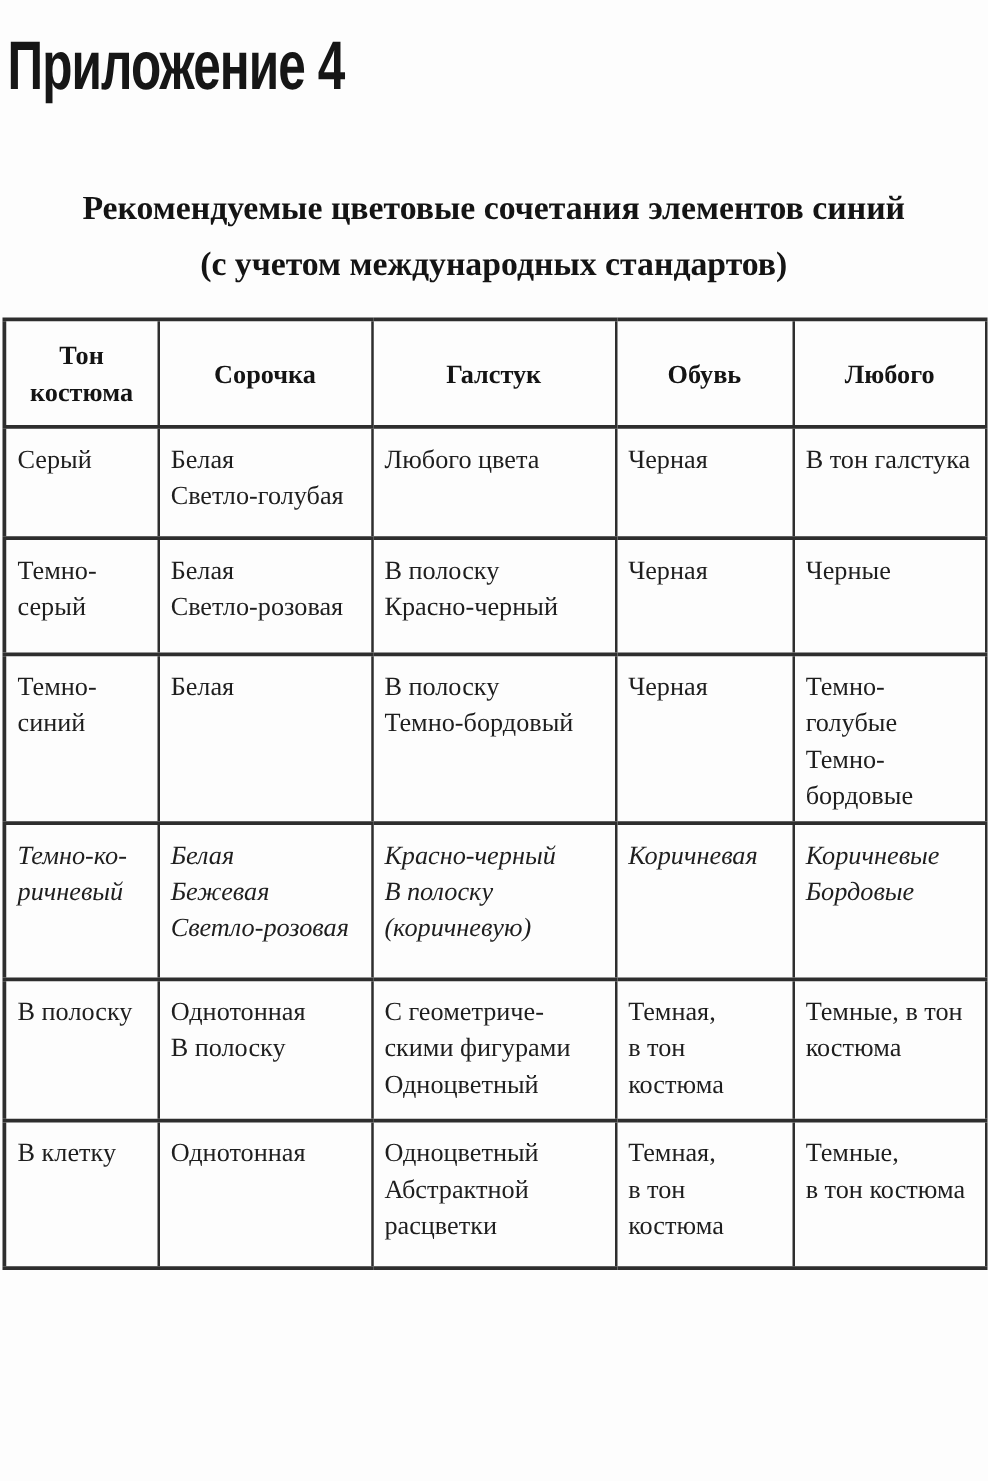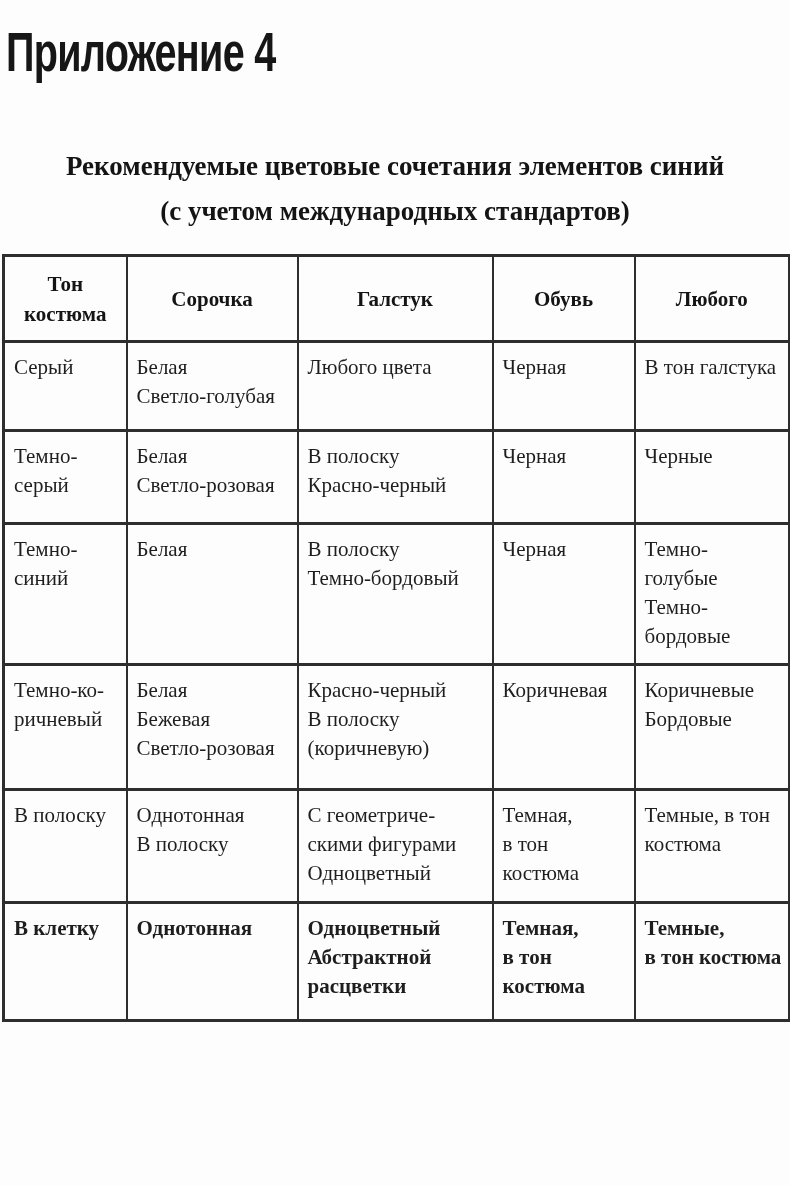--- a/index.html
+++ b/index.html
@@ -60,29 +60,29 @@
     vertical-align: middle;
     line-height: 30px;
     padding: 6px 4px;
     height: 86px;
     color: #141414;
   }
   .combo-table td {
     vertical-align: top;
     text-align: left;
     line-height: 29px;
-    padding: 10px 6px 12px 9px;
+    padding: 10px 6px 6px 9px;
   }
   tbody tr.r1 { height: 89px; }
   tbody tr.r2 { height: 93px; }
   tbody tr.r3 { height: 129px; }
-  tbody tr.r4 { height: 125px; }
+  tbody tr.r4 { height: 125px; font-style: italic; }
   tbody tr.r5 { height: 121px; }
   tbody tr.r6 { height: 113px; }
-  tbody tr.r7 { height: 118px; font-weight: bold; }
+  tbody tr.r7 { height: 118px; }
 </style>
 </head>
 <body>
 
 <div class="page">
 
   <div class="doc-title">Приложение 4</div>
 
   <div class="doc-subtitle">
     <div>Рекомендуемые цветовые сочетания элементов синий</div>

